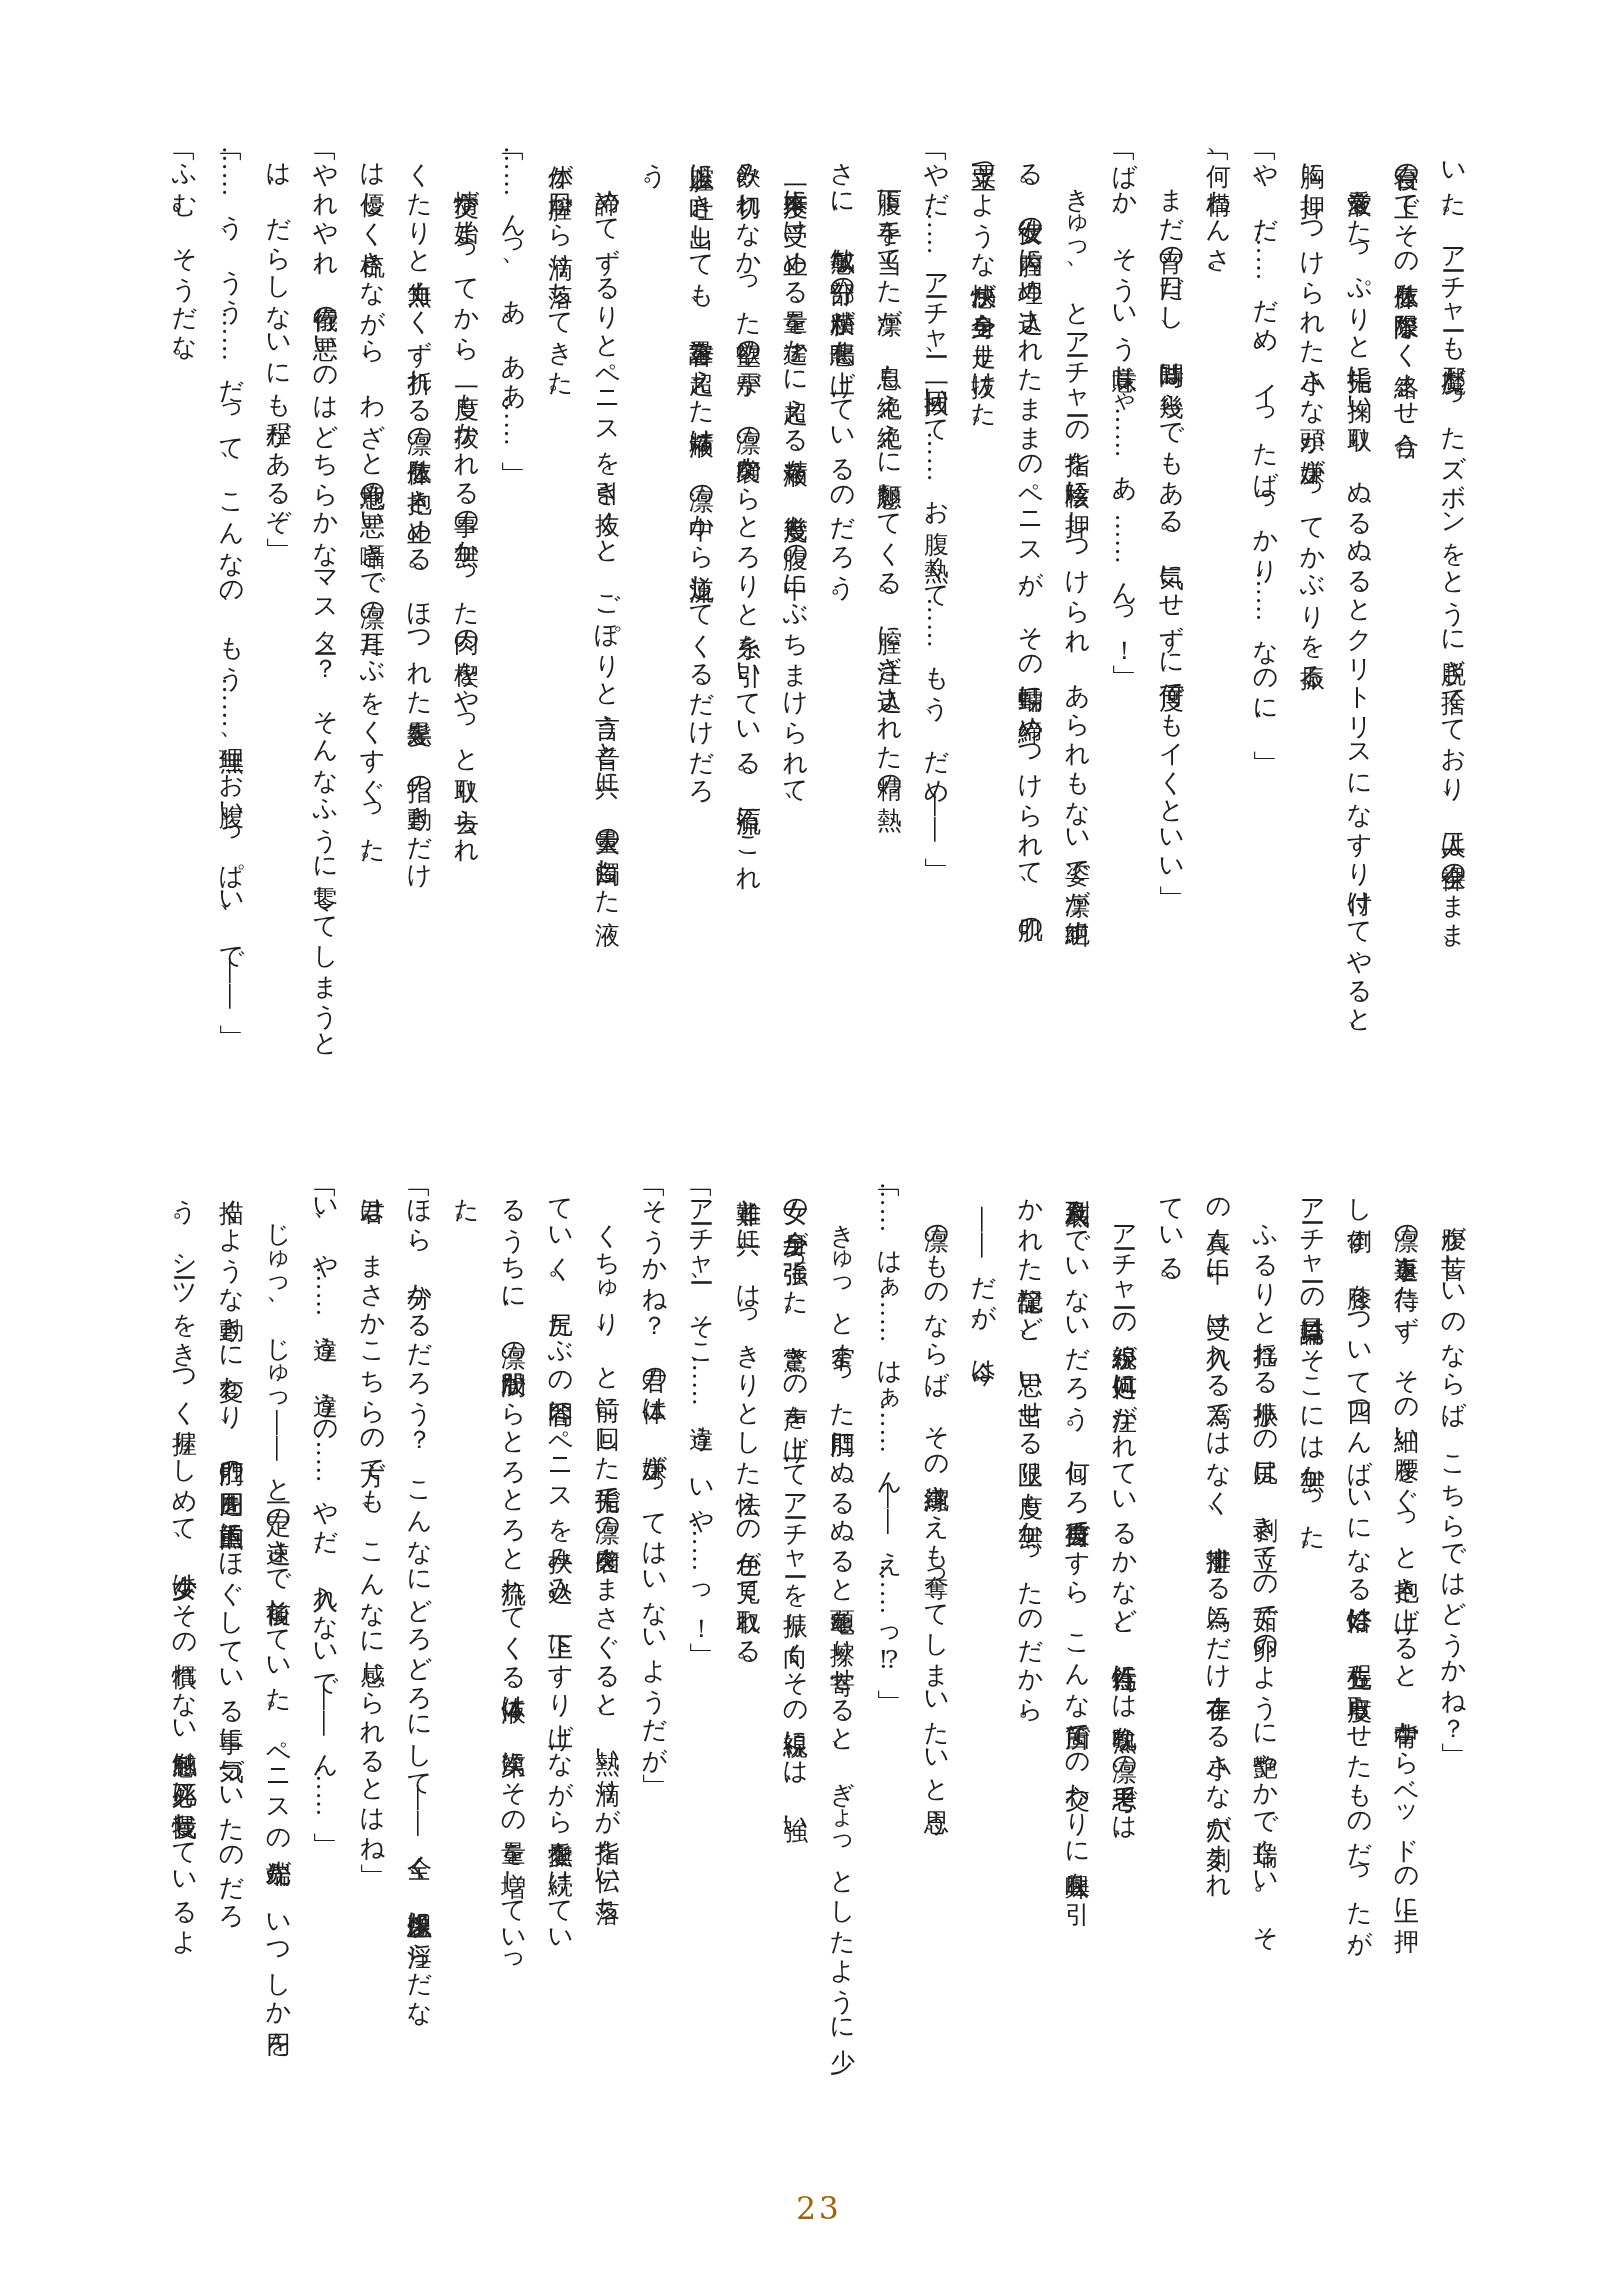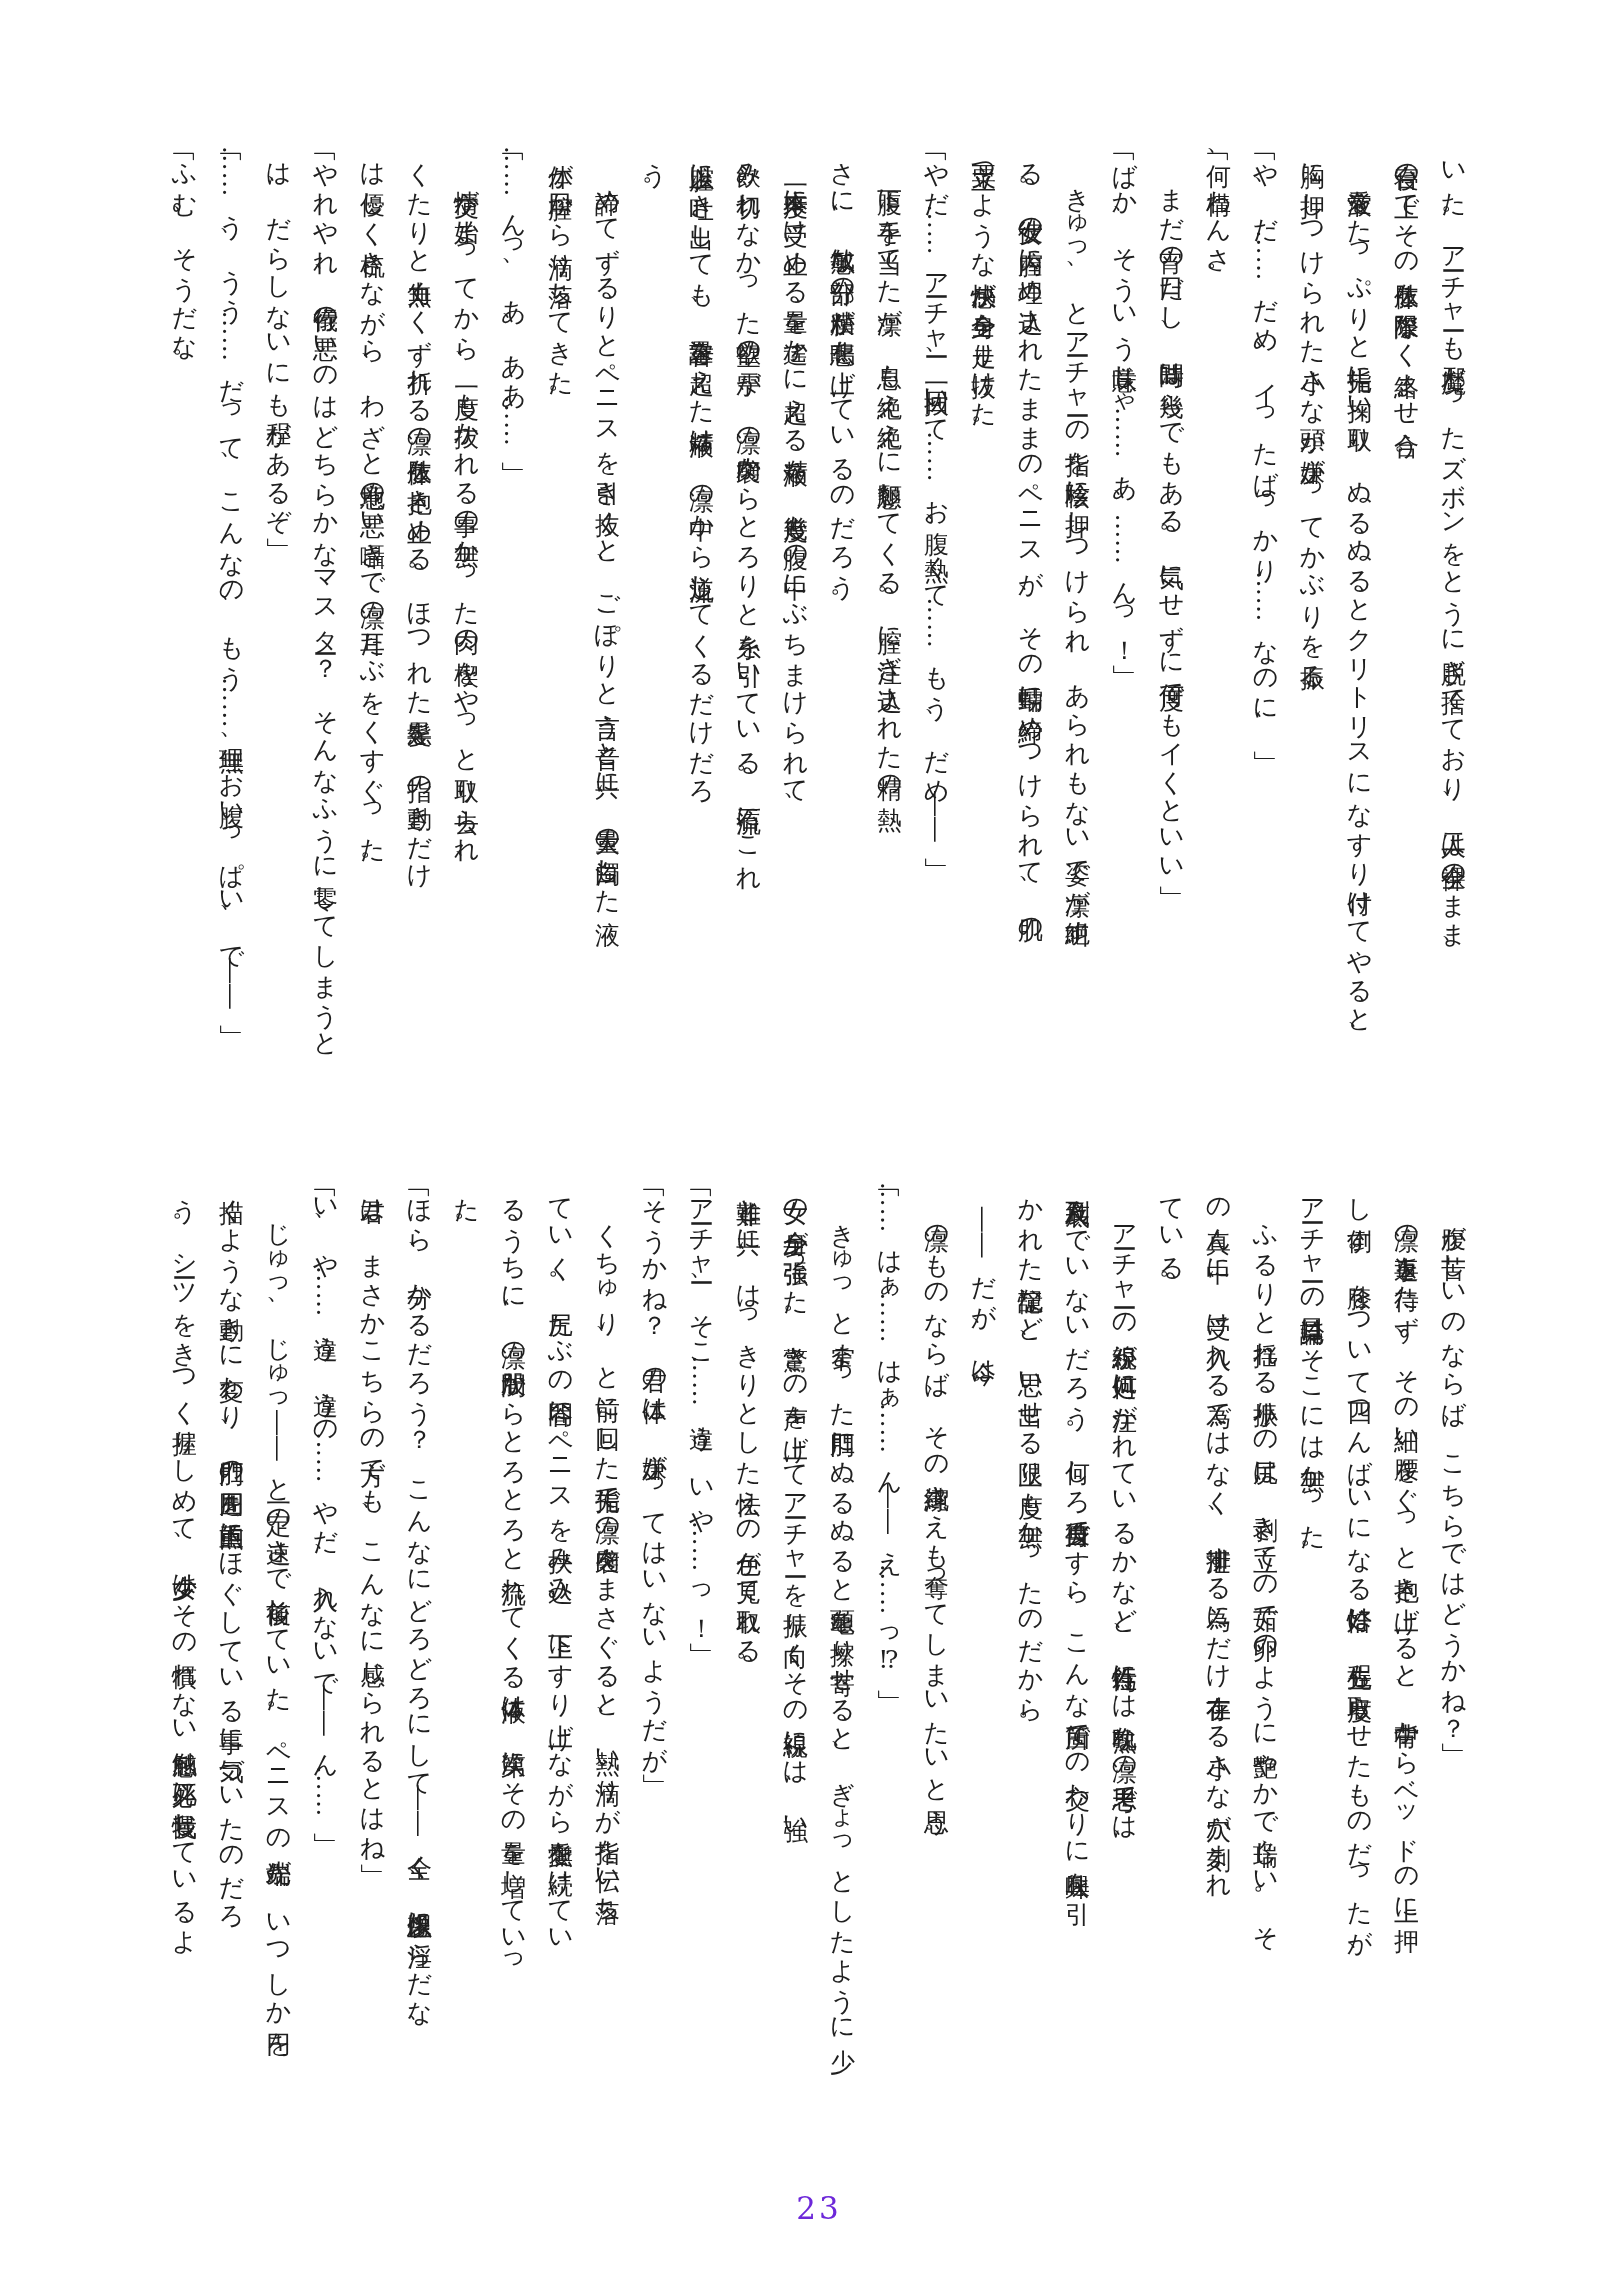--- a/index.html
+++ b/index.html
@@ -37,21 +37,21 @@
     
   }
   .page-number {
     position: absolute;
     top: 2190px;
     right: 123px;
     width: 1316px;
     text-align: center;
     font-size: 31px;
     letter-spacing: 3px;
-    color: #6d28d9;
+    color: #a16207;
   }
 </style>
 </head>
 <body>
 
 <div class="page">
   <div id="block-top" class="vblock">
       <div class="line">いた。アーチャーも邪魔だったズボンをとうに脱ぎ捨てており、二人は全裸のまま、</div>
       <div class="line">寝台の上でその肢体を際限なく絡ませ合う。</div>
       <div class="line">　愛液をたっぷりと指先に掬い取り、ぬるぬるとクリトリスになすり付けてやると、</div>

